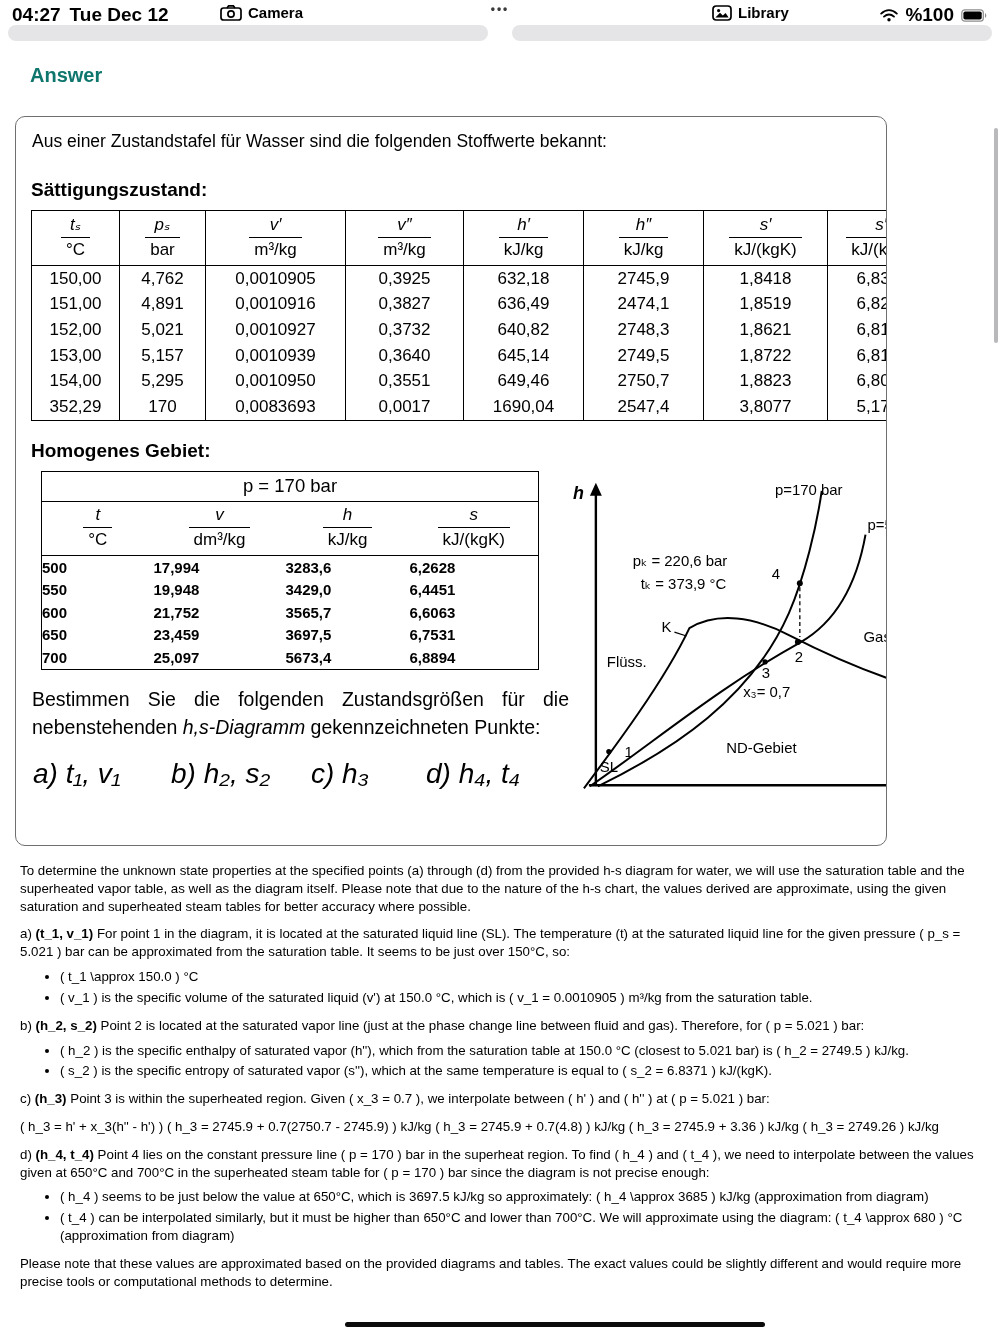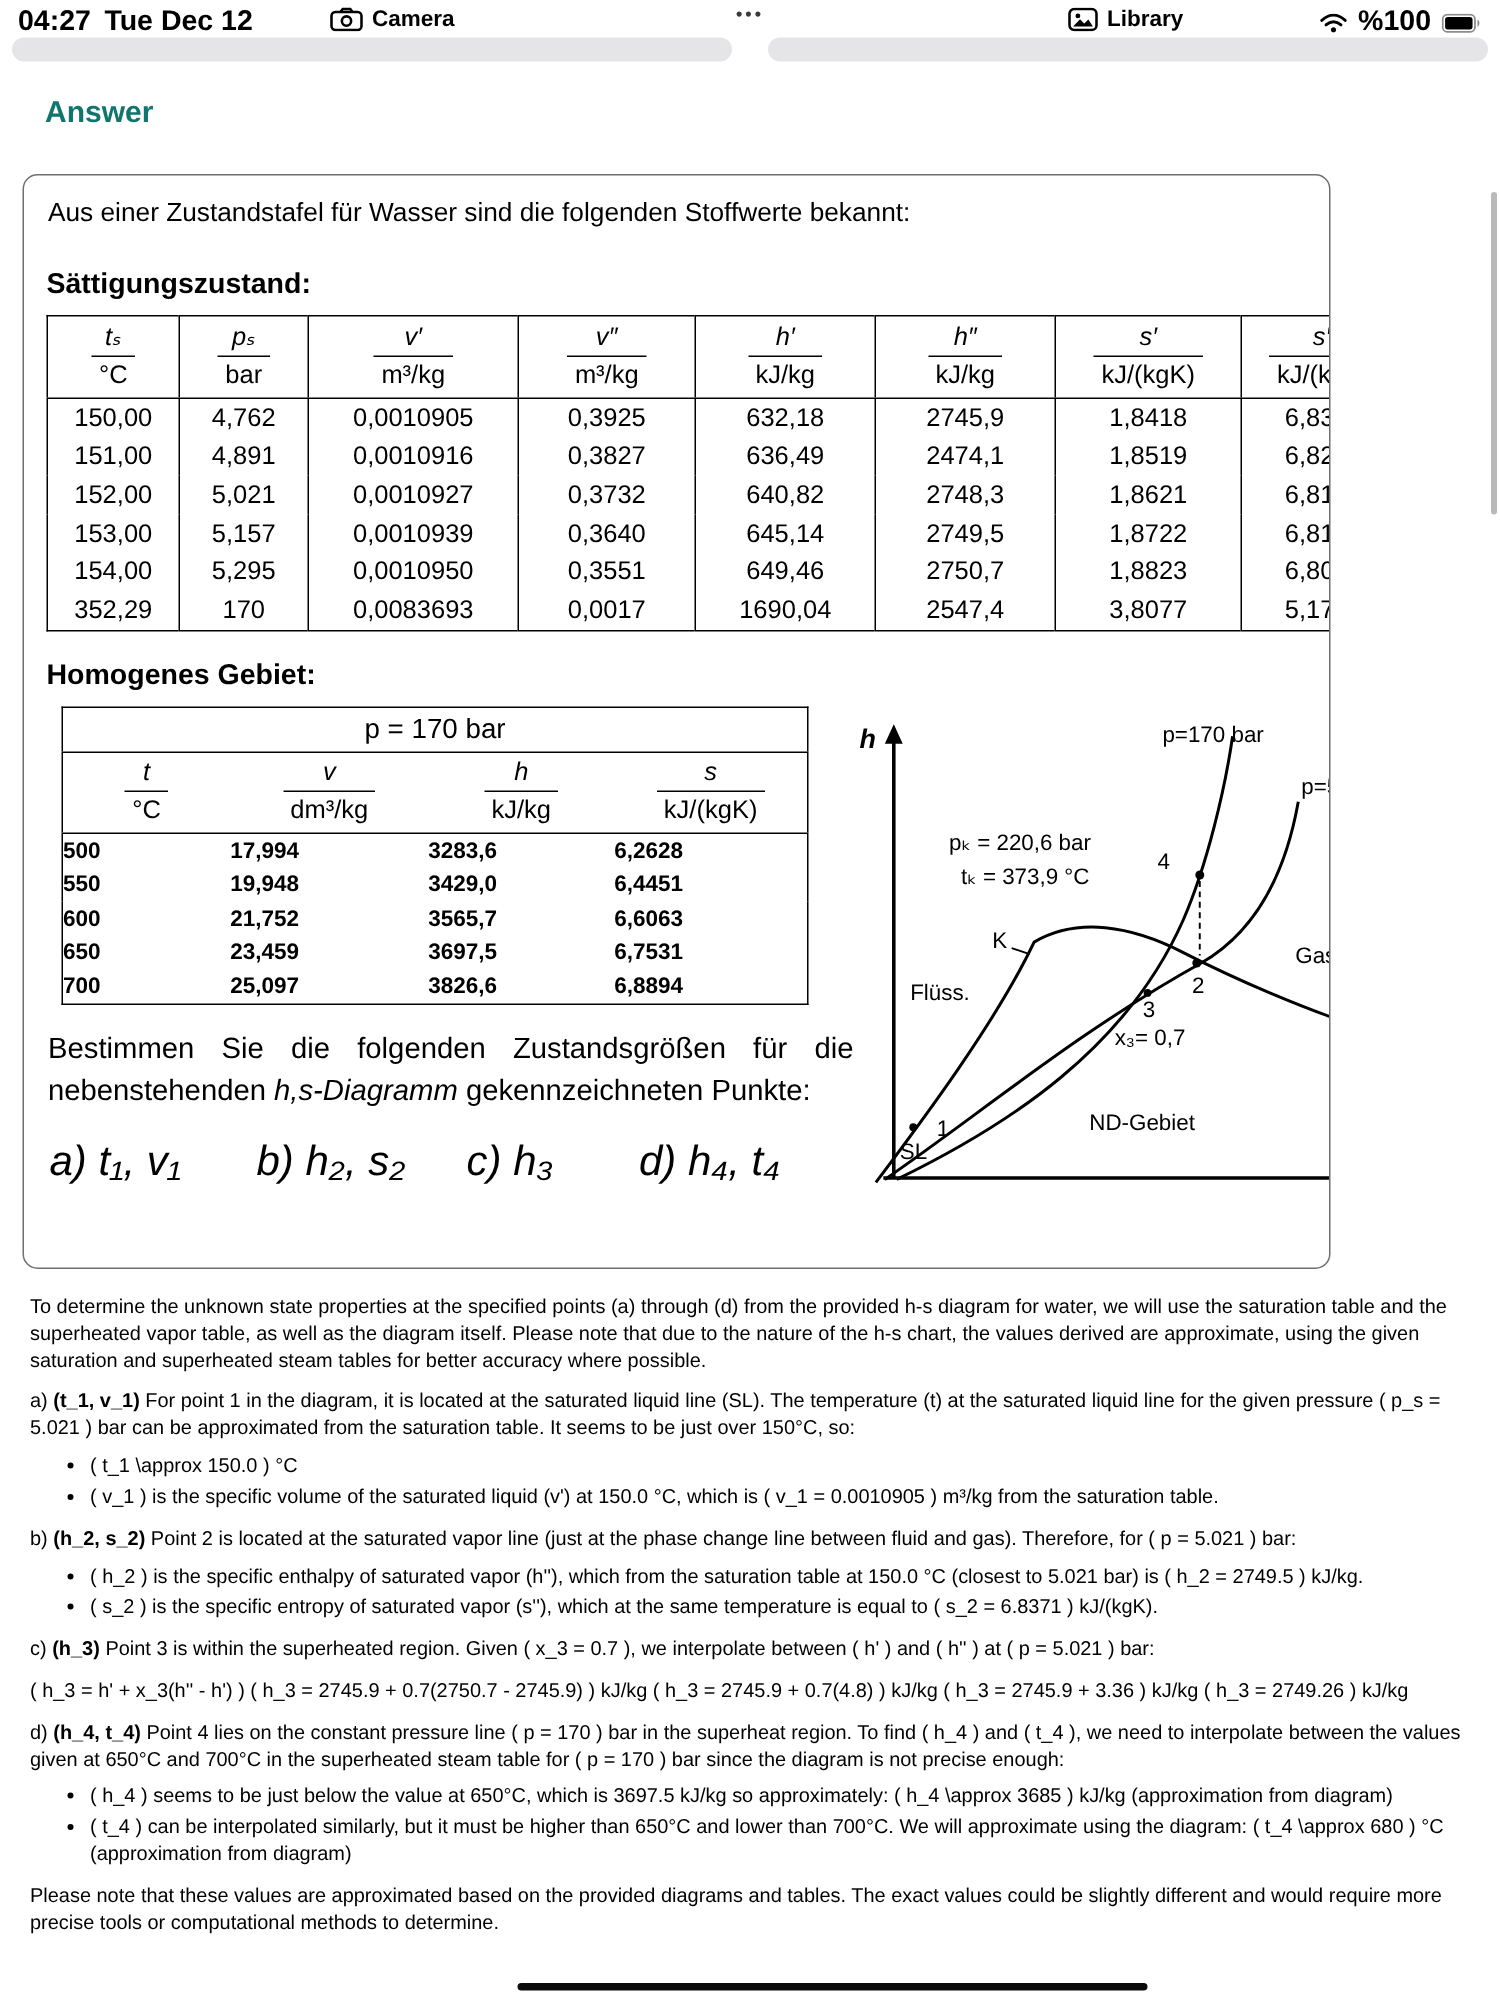--- a/index.html
+++ b/index.html
@@ -240,21 +240,21 @@
             </tr>
         <tr>
               <td class="val">650</td>
               <td class="val">23,459</td>
               <td class="val">3697,5</td>
               <td class="val">6,7531</td>
             </tr>
         <tr>
               <td class="val">700</td>
               <td class="val">25,097</td>
-              <td class="val">3826,6</td>
+              <td class="val">5673,4</td>
               <td class="val">6,8894</td>
             </tr>
       </tbody>
         </table>
 
       <p class="task"><span>Bestimmen Sie die folgenden Zustandsgrößen für die nebenstehenden </span><span class="it">h,s-Diagramm</span><span> gekennzeichneten Punkte:</span></p>
 
       <div class="points">
         <span>a) t₁, v₁</span>
         <span>b) h₂, s₂</span>

